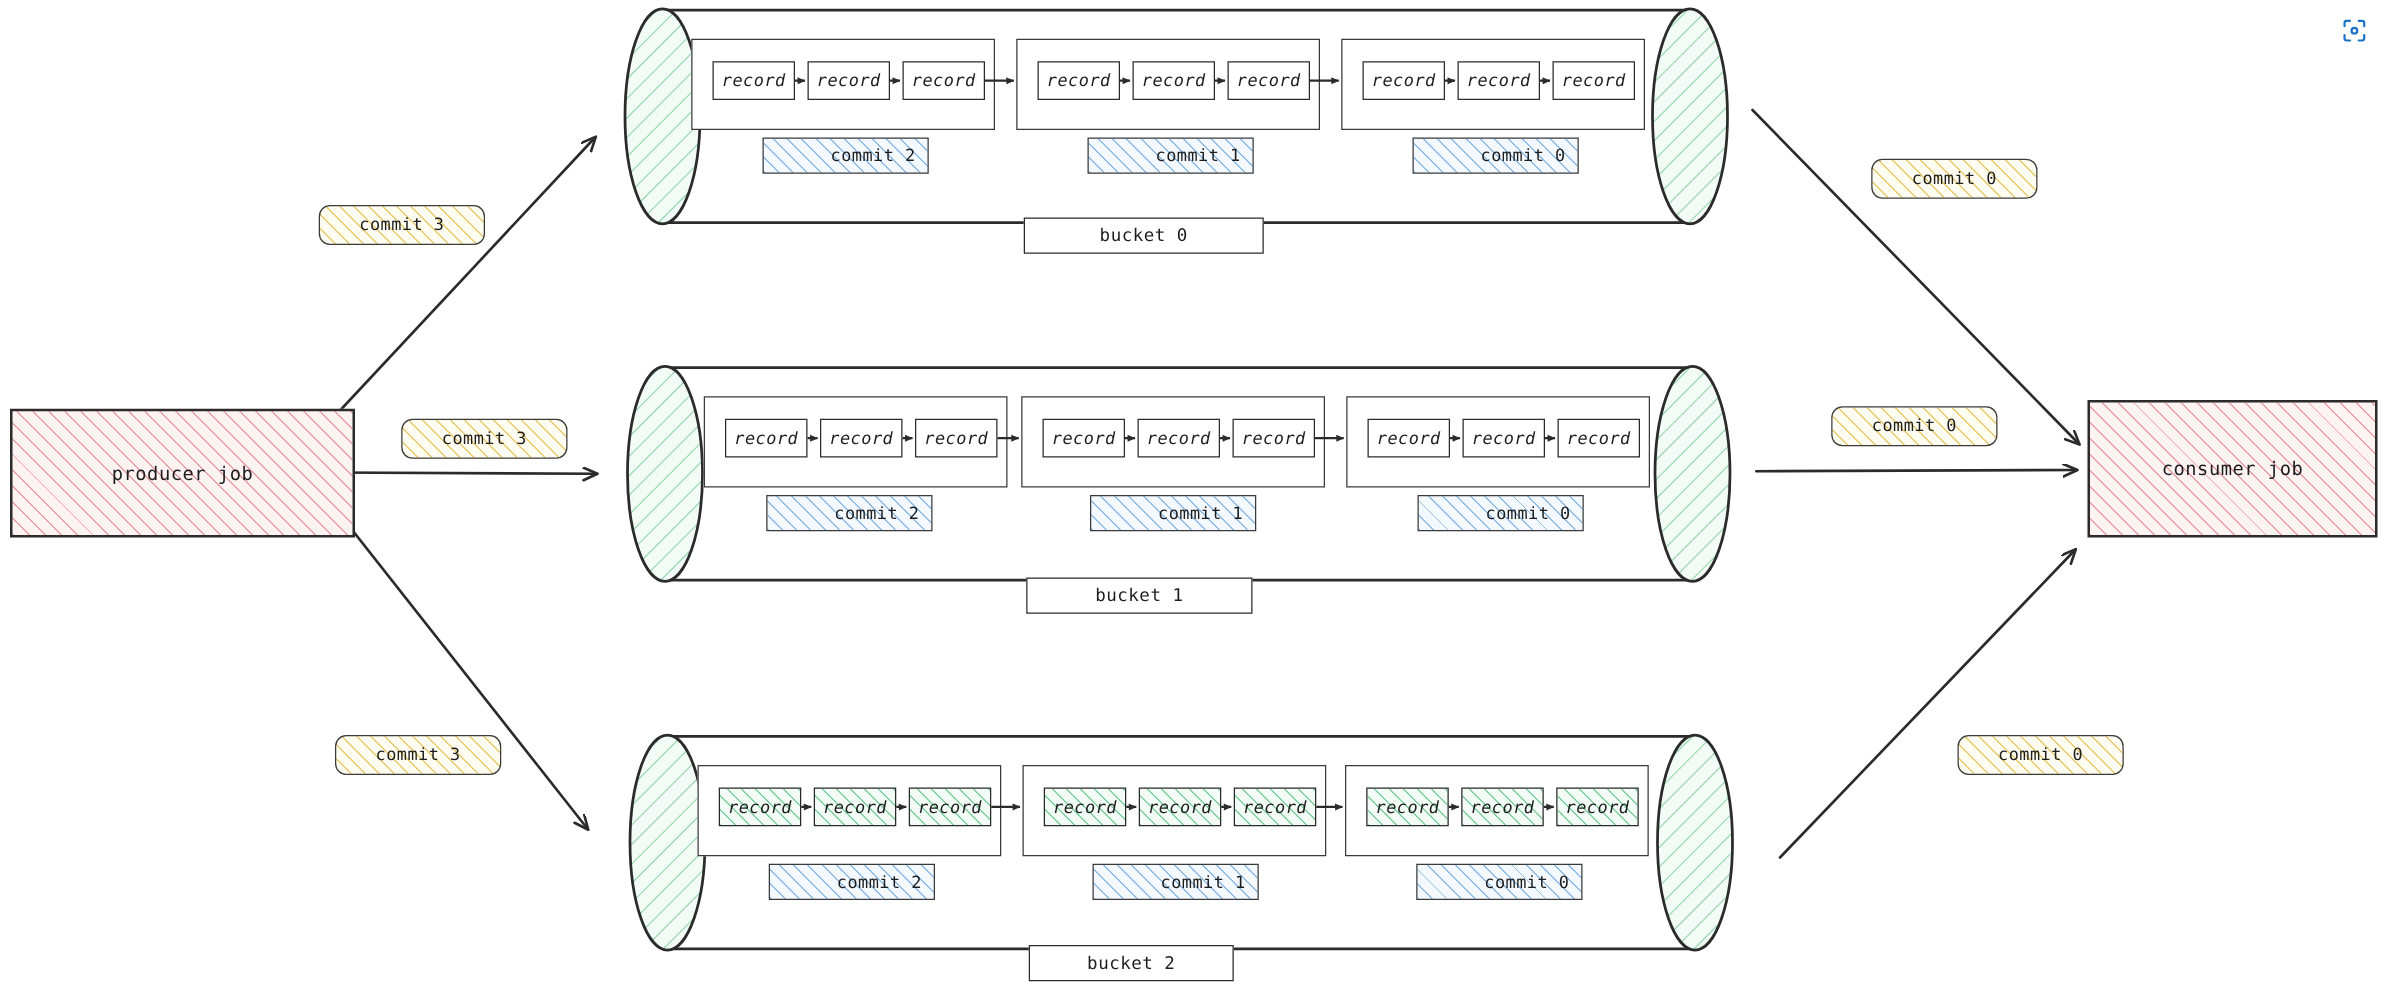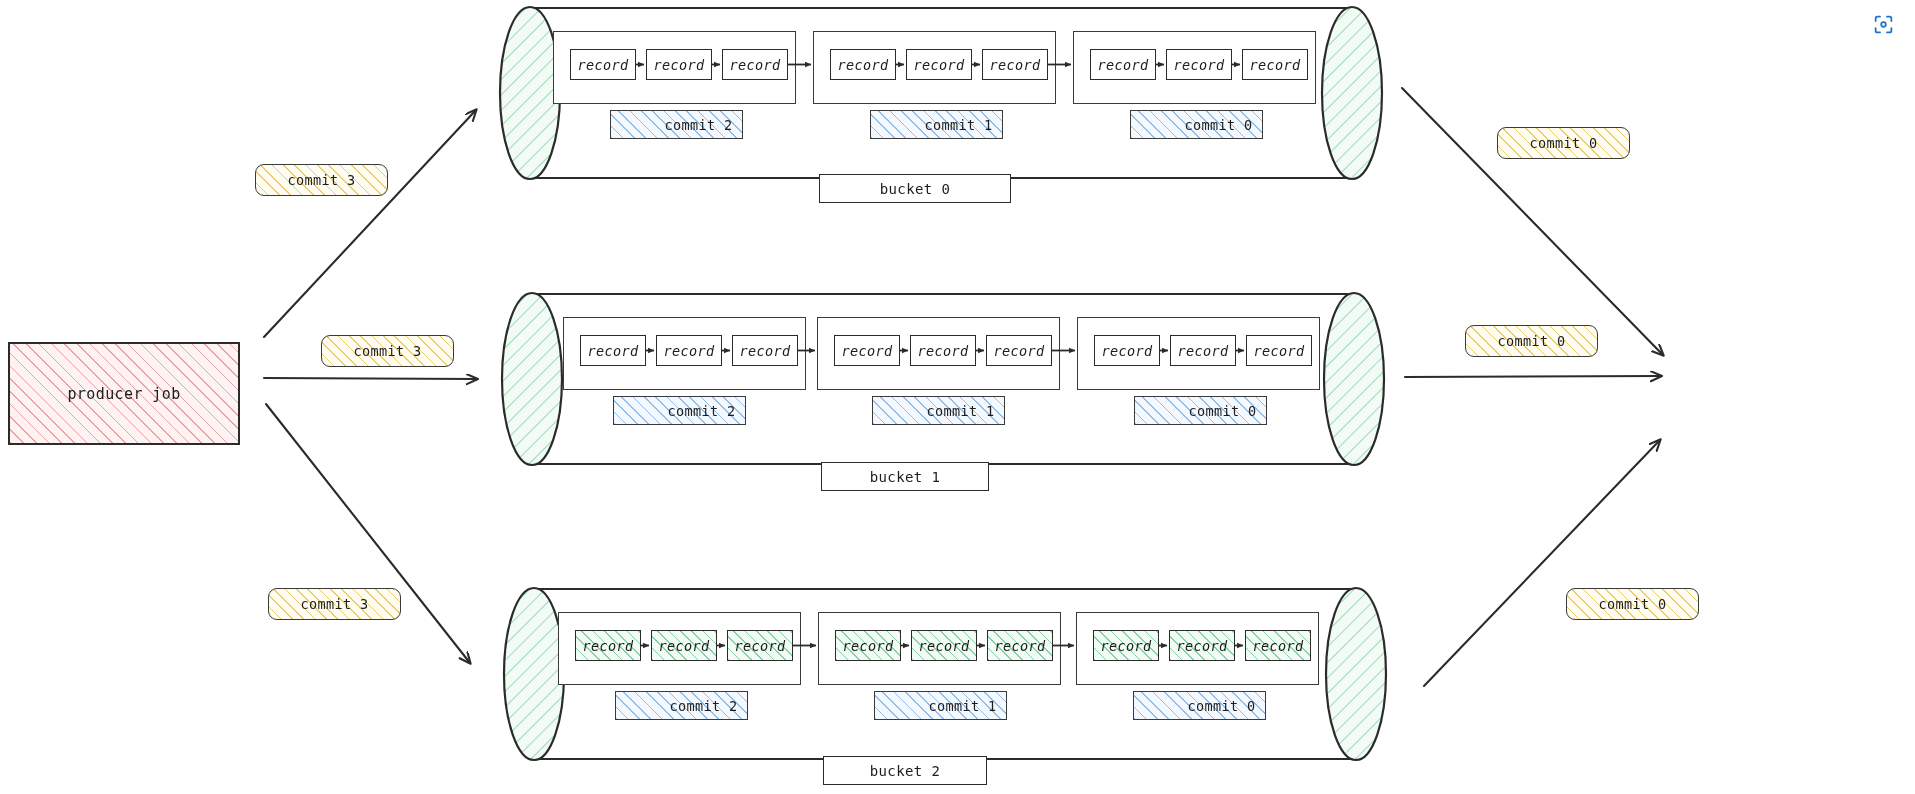--- a/index.html
+++ b/index.html
@@ -125,24 +125,27 @@
         </pattern>
       </defs>
       <path d="M32,4 L854,4 L854,174 L32,174 Z" fill="#fff" stroke="none"></path>
       <line x1="32" y1="4" x2="854" y2="4" stroke="#2b2b2b" stroke-width="2.2"></line>
       <line x1="32" y1="174" x2="854" y2="174" stroke="#2b2b2b" stroke-width="2.2"></line>
       <ellipse cx="854" cy="89" rx="30" ry="86" fill="url(#gh2)" stroke="#2b2b2b" stroke-width="2.2"></ellipse>
       <ellipse cx="32" cy="89" rx="30" ry="86" fill="url(#gh2)" stroke="#2b2b2b" stroke-width="2.2"></ellipse>
     </svg>
   </div>
 
-  <div class="node job-box hatch-pink" style="left:8px;top:342px;width:232px;height:103px;">
+  <div class="node job-box hatch-pink" style="left:8px;top:327px;width:276px;height:103px;">
     <span>producer job</span>
   </div>
 
+  <div class="node job-box hatch-pink" style="left:1670px;top:320px;width:232px;height:110px;">
+    <span>consumer job</span>
+  </div>
 
   <div class="node pill hatch-yellow" style="left:255px;top:164px;width:133px;height:32px;">
     <span>commit 3</span>
   </div>
   <div class="node pill hatch-yellow" style="left:321px;top:335px;width:133px;height:32px;">
     <span>commit 3</span>
   </div>
   <div class="node pill hatch-yellow" style="left:268px;top:588px;width:133px;height:32px;">
     <span>commit 3</span>
   </div>
@@ -238,21 +241,21 @@
   <div class="node record-box" style="left:1170px;top:335px;width:66px;height:31px;">
     <span>record</span>
     </div>
   <div class="node record-box" style="left:1246px;top:335px;width:66px;height:31px;">
     <span>record</span>
     </div>
   <div class="node commit-label hatch-blue" style="left:1134px;top:396px;width:133px;height:29px;">
     <span>commit 0</span>
     </div>
 
-  <div class="node bucket-label" style="left:821px;top:462px;width:168px;height:29px;">
+  <div class="node bucket-label" style="left:821px;top:462px;width:181px;height:29px;">
     <span>bucket 1</span>
     </div>
 
   <div class="node group-box" style="left:558px;top:612px;width:243px;height:73px;"></div>
   <div class="node record-box greenfill" style="left:575px;top:630px;width:66px;height:31px;">
     <span>record</span>
     </div>
   <div class="node record-box greenfill" style="left:651px;top:630px;width:66px;height:31px;">
     <span>record</span>
     </div>

